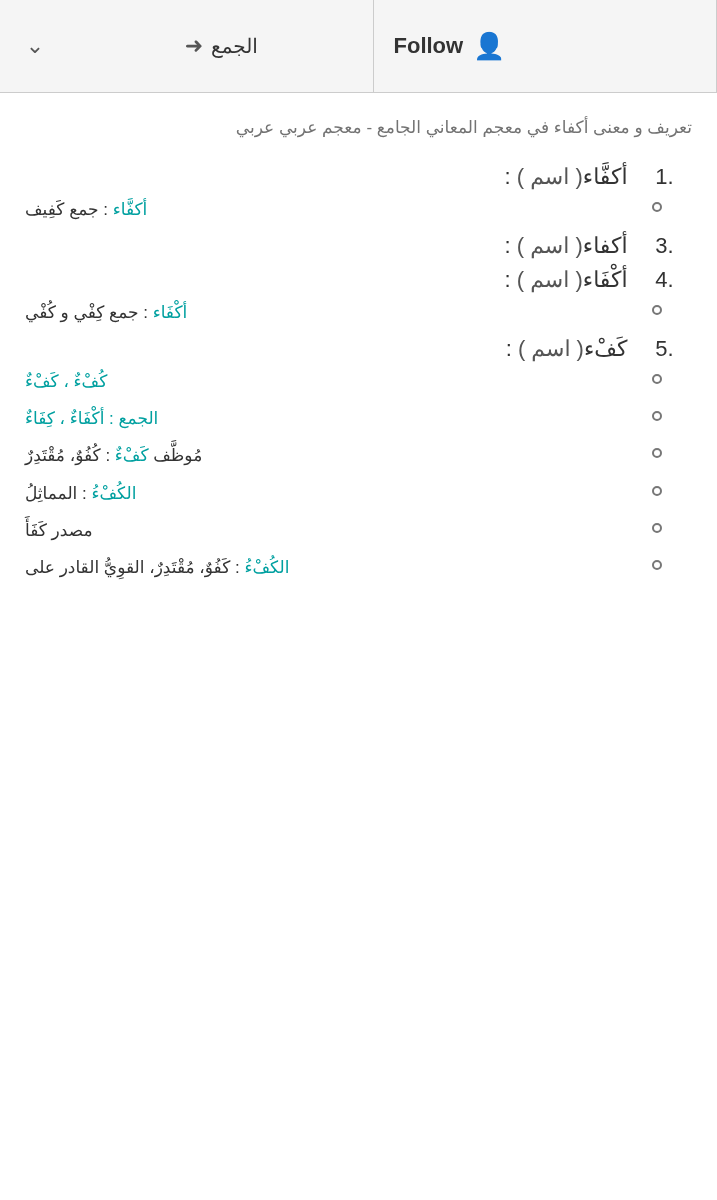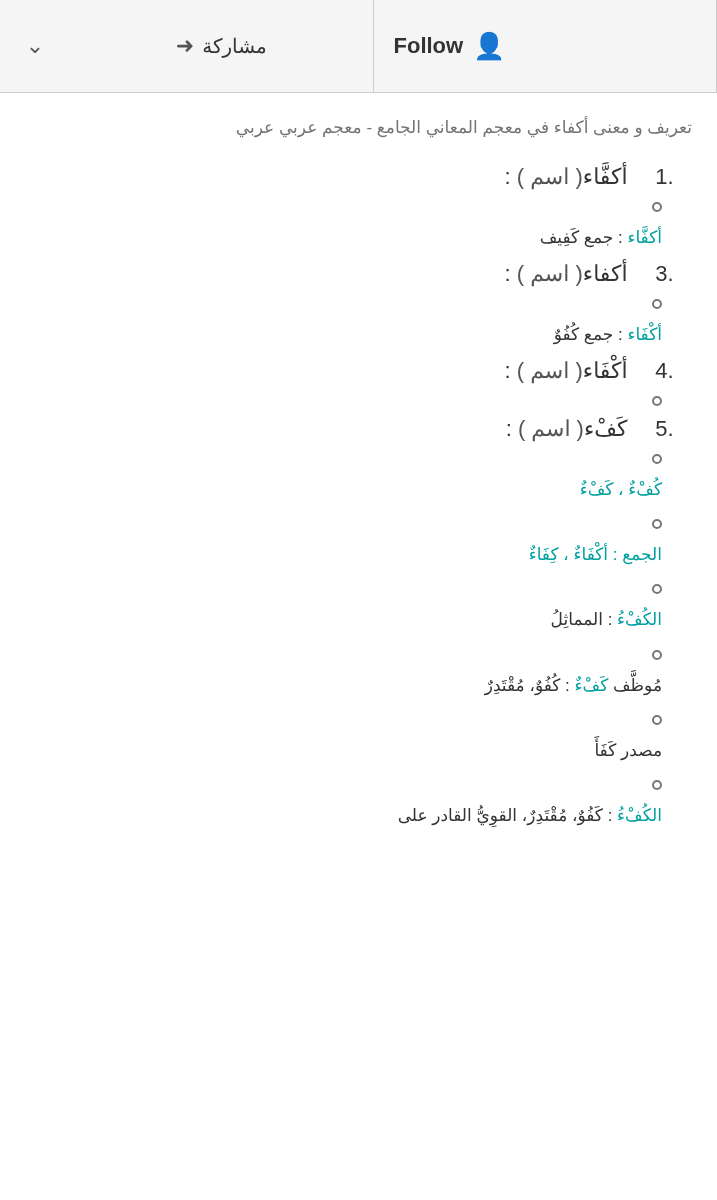--- a/index.html
+++ b/index.html
@@ -115,23 +115,22 @@
       list-style: none;
       padding: 0;
     }
 
     .sub-item {
       display: flex;
       align-items: flex-start;
       justify-content: space-between;
       margin-bottom: 10px;
       padding-right: 30px;
-      gap: 12px;
-      direction: rtl;
-      flex-direction: column;
+      gap: 0;
+      direction: rtl;
     }
 
     .sub-item .sub-text {
       font-size: 17px;
       color: #333;
       text-align: right;
       line-height: 1.6;
     }
 
     .sub-item .sub-text .highlight {
@@ -156,21 +155,21 @@
   </style>
 </head>
 <body>
 
 <div class="toolbar">
   <div class="toolbar-follow">
     <span>Follow</span>
     <span class="person-icon">👤</span>
   </div>
   <div class="toolbar-share">
-    <span>مشاركة</span>
+    <span>الجمع</span>
     <span class="share-arrow">➜</span>
   </div>
   <div class="toolbar-dropdown">
     <span class="chevron">⌄</span>
   </div>
 </div>
 
 <div class="content">
   <div class="page-title">تعريف و معنى أكفاء في معجم المعاني الجامع - معجم عربي عربي</div>
 
@@ -190,38 +189,33 @@
         </li>
       </ul>
     </li>
 
 
     <li class="entry-item">
       <div class="entry-header">
         <span class="entry-number">.3</span>
         &nbsp;&nbsp;&nbsp;أكفاء<span style="color:#555;">( اسم )</span> :
       </div>
-      <ul class="sub-list">
-        <li class="sub-item">
-          <span class="circle-bullet"></span>
-          <span class="sub-text">
-            <span class="highlight">أكْفَاء</span> : جمع كُفُوٌ
-          </span>
-        </li>
-      </ul>
     </li>
 
     <li class="entry-item">
       <div class="entry-header">
         <span class="entry-number">.4</span>
         &nbsp;&nbsp;&nbsp;أكْفَاء<span style="color:#555;">( اسم )</span> :
       </div>
       <ul class="sub-list">
         <li class="sub-item">
           <span class="circle-bullet"></span>
+          <span class="sub-text">
+            <span class="highlight">أكْفَاء</span> : جمع كِفْي و كُفْي
+          </span>
         </li>
       </ul>
     </li>
 
     <li class="entry-item">
       <div class="entry-header">
         <span class="entry-number">.5</span>
         &nbsp;&nbsp;&nbsp;كَفْء<span style="color:#555;">( اسم )</span> :
       </div>
       <ul class="sub-list">
@@ -233,27 +227,27 @@
         </li>
         <li class="sub-item">
           <span class="circle-bullet"></span>
           <span class="sub-text">
             <span class="highlight">الجمع : أكْفَاءٌ ، كِفَاءٌ</span>
           </span>
         </li>
         <li class="sub-item">
           <span class="circle-bullet"></span>
           <span class="sub-text">
+            مُوظَّف <span class="highlight">كَفْءٌ</span> : كُفُوٌ، مُقْتَدِرٌ
+          </span>
+        </li>
+        <li class="sub-item">
+          <span class="circle-bullet"></span>
+          <span class="sub-text">
             <span class="highlight">الكُفْءُ</span> : المماثِلُ
-          </span>
-        </li>
-        <li class="sub-item">
-          <span class="circle-bullet"></span>
-          <span class="sub-text">
-            مُوظَّف <span class="highlight">كَفْءٌ</span> : كُفُوٌ، مُقْتَدِرٌ
           </span>
         </li>
         <li class="sub-item">
           <span class="circle-bullet"></span>
           <span class="sub-text">
             مصدر كَفَأَ
           </span>
         </li>
       </ul>
     </li>

